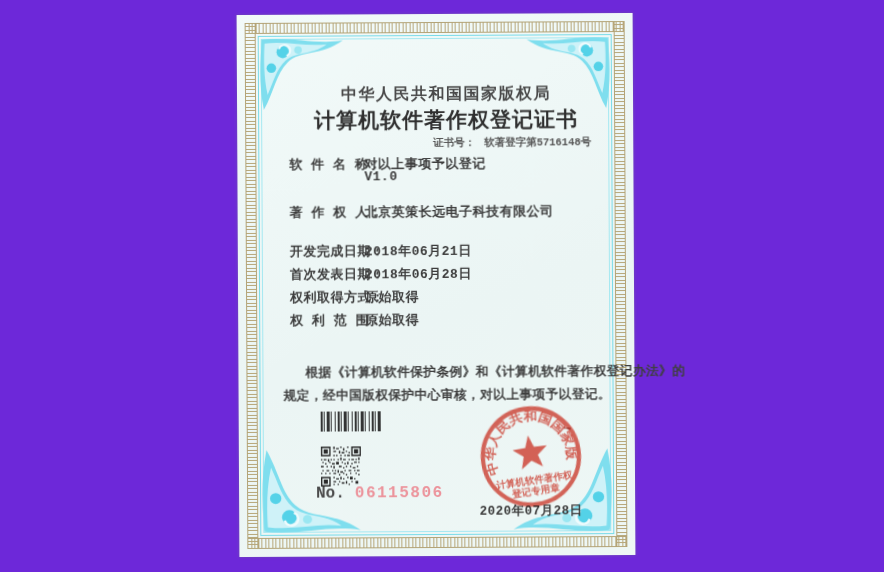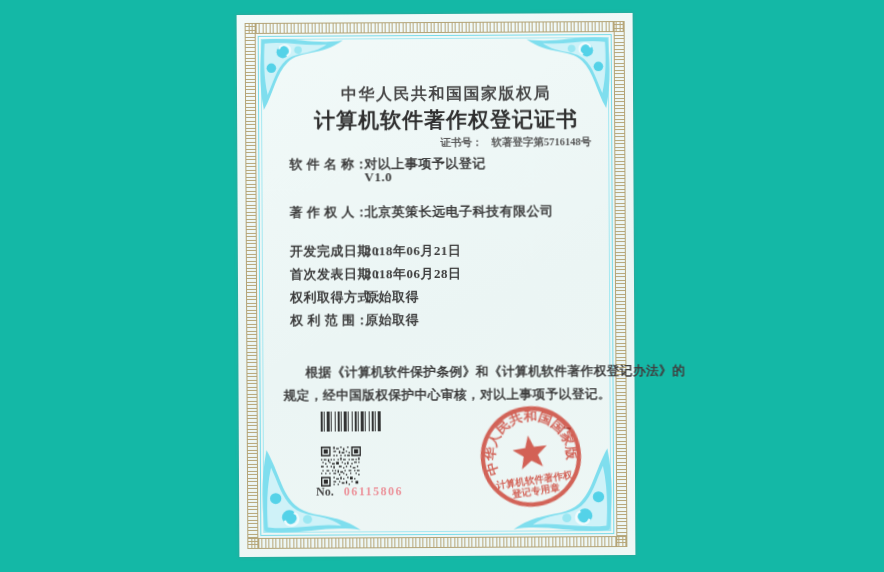--- a/index.html
+++ b/index.html
@@ -1,17 +1,17 @@
 <!DOCTYPE html>
 <html><head>
 <meta charset="utf-8">
 <style>
   html,body{margin:0;padding:0;}
-  .stage{position:relative;width:884px;height:572px;background:#14b8a6;overflow:hidden;
-         font-family:Liberation Serif, serif;}
+  .stage{position:relative;width:884px;height:572px;background:#6d28d9;overflow:hidden;
+         font-family:Liberation Mono, monospace;}
   .paper{position:absolute;left:238px;top:14px;width:396px;height:542px;
          background:linear-gradient(160deg,#f2faf9 0%,#ebf5f4 55%,#eef7f5 100%);
          box-shadow:0 0 3px rgba(110,125,125,.45);transform:rotate(-0.3deg);}
   
   .gk{position:absolute;}
   .gk-h{left:8px;right:8px;height:9px;border-top:1px solid #b3a376;border-bottom:1px solid #b3a376;
         background:repeating-linear-gradient(90deg,#b7a77a 0 1px,rgba(0,0,0,0) 1px 4px,#b7a77a 4px 5px,rgba(0,0,0,0) 5px 7px);}
   .gk-top{top:8px;}.gk-bottom{bottom:8px;}
   .gk-v{top:8px;bottom:8px;width:9px;border-left:1px solid #b3a376;border-right:1px solid #b3a376;
         background:repeating-linear-gradient(0deg,#b7a77a 0 1px,rgba(0,0,0,0) 1px 4px,#b7a77a 4px 5px,rgba(0,0,0,0) 5px 7px);}
@@ -38,21 +38,21 @@
   .row.sub{left:127px;}
   .statement{position:absolute;left:45px;font-size:12.8px;font-weight:600;color:#3e3e3e;
              letter-spacing:0.3px;white-space:nowrap;}
   .statement.l1{top:350px;padding-left:22px;}
   .statement.l2{top:373px;}
   .barcode{position:absolute;left:82px;top:397px;width:61px;height:20px;opacity:.92;
            background:repeating-linear-gradient(90deg,#232323 0 2px,rgba(0,0,0,0) 2px 3px,#232323 3px 4px,
            rgba(0,0,0,0) 4px 6px,#232323 6px 9px,rgba(0,0,0,0) 9px 10px,#232323 10px 11px,rgba(0,0,0,0) 11px 14px,
            #232323 14px 15px,rgba(0,0,0,0) 15px 17px);}
   .qr{position:absolute;left:82px;top:432px;width:40px;height:40px;}
-  .serial{position:absolute;left:77px;top:470px;font-size:12px;font-weight:600;white-space:nowrap;}
+  .serial{position:absolute;left:77px;top:470px;font-size:16px;font-weight:600;white-space:nowrap;}
   .serial .no-lbl{color:#4a4a4a;margin-right:10px;}
   .serial .no-val{color:#ec939b;letter-spacing:1.5px;}
   .seal{position:absolute;left:228px;top:379px;width:128px;height:128px;transform:rotate(-8deg);
         mix-blend-mode:multiply;opacity:.92;}
   .issue-date{position:absolute;left:232px;top:489px;width:120px;text-align:center;
               font-size:12.5px;font-weight:700;letter-spacing:0.5px;color:#3a3a3a;}
   .stray{position:absolute;left:325px;top:414px;width:7px;height:2px;background:#b26055;
          transform:rotate(8deg);opacity:.7;}
 </style>
 </head>
@@ -134,20 +134,21 @@
     <div class="barcode"></div>
 
     <svg class="qr" viewBox="0 0 29 29">
       <path fill="#2a2a2a" fill-rule="evenodd" d="M0 0h7v7H0zM1 1v5h5V1zM2 2h3v3H2zM22 0h7v7h-7zM23 1v5h5V1zM24 2h3v3h-3zM0 22h7v7H0zM1 23v5h5v-5zM2 24h3v3H2zM9 0h1v2H9zM11 1h2v1h-2zM14 0h1v1h-1zM16 1h1v2h-1zM19 0h1v1h-1zM9 3h2v1H9zM13 3h1v2h-1zM15 4h2v1h-2zM18 3h1v1h-1zM20 4h1v1h-1zM9 6h1v1H9zM11 6h1v1h-1zM14 6h1v1h-1zM17 6h1v1h-1zM19 6h2v1h-2zM0 9h1v1H0zM2 9h2v1H2zM5 9h1v2H5zM7 9h1v1H7zM9 9h1v1H9zM12 9h1v1h-1zM14 8h1v2h-1zM16 9h2v1h-2zM20 9h1v1h-1zM22 9h2v1h-2zM25 9h1v1h-1zM27 8h1v2h-1zM1 11h1v1H1zM3 12h1v1H3zM6 11h1v1H6zM8 12h2v1H8zM11 11h2v2h-2zM15 11h1v1h-1zM17 12h1v1h-1zM19 11h1v2h-1zM22 12h1v1h-1zM24 11h2v1h-2zM27 11h1v1h-1zM0 14h2v1H0zM4 14h1v1H4zM7 14h1v1H7zM9 14h1v2H9zM13 14h2v1h-2zM16 15h1v1h-1zM18 14h1v1h-1zM21 14h1v1h-1zM23 15h2v1h-2zM26 14h1v1h-1zM1 17h1v1H1zM4 17h2v1H4zM8 17h1v1H8zM10 17h1v1h-1zM12 17h1v2h-1zM14 18h2v1h-2zM17 17h1v1h-1zM20 17h2v1h-2zM24 17h1v1h-1zM26 17h2v1h-2zM0 19h1v1H0zM3 19h1v1H3zM6 19h1v1H6zM9 19h2v1H9zM13 20h1v1h-1zM16 19h1v1h-1zM18 20h1v1h-1zM21 19h1v1h-1zM25 19h1v1h-1zM27 20h1v1h-1zM9 22h1v1H9zM11 23h2v1h-2zM14 22h1v2h-1zM16 23h1v1h-1zM19 22h1v1h-1zM21 22h2v2h-2zM24 23h1v1h-1zM9 25h2v1H9zM13 25h1v1h-1zM15 26h2v1h-2zM18 25h1v2h-1zM22 25h1v1h-1zM25 25h2v2h-2zM9 27h1v1H9zM12 27h1v1h-1zM20 27h1v1h-1z"></path>
     </svg>
 
     <div class="serial">
       <span class="no-lbl">No.</span><span class="no-val">06115806</span>
     </div>
 
+    <div class="issue-date">2020年07月28日</div>
     <div class="stray"></div>
 
     <svg class="seal" viewBox="0 0 120 120">
       <defs>
         <path id="seal-arc" d="M28.05,71.63 A34,34 0 1 1 91.95,71.63" fill="none"></path>
       </defs>
       <circle cx="60" cy="60" r="45" fill="none" stroke="#dd4639" stroke-width="4" opacity="0.9"></circle>
       <path d="M60,40 L64.1,51.3 L76.2,51.7 L66.7,59.2 L70,70.8 L60,64 L50,70.8 L53.3,59.2 L43.8,51.7 L55.9,51.3 Z" fill="#dd4639" opacity="0.92"></path>
       <text font-size="11.5" font-weight="bold" fill="#dd4639" opacity="0.92">
         <textPath href="#seal-arc" startOffset="0" textLength="152" lengthAdjust="spacingAndGlyphs">中华人民共和国国家版权局</textPath>

